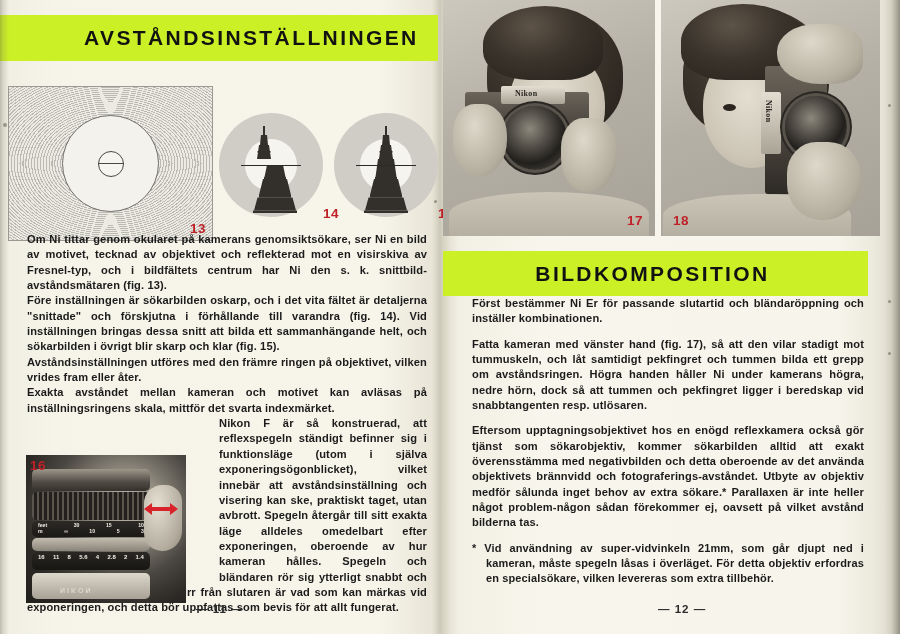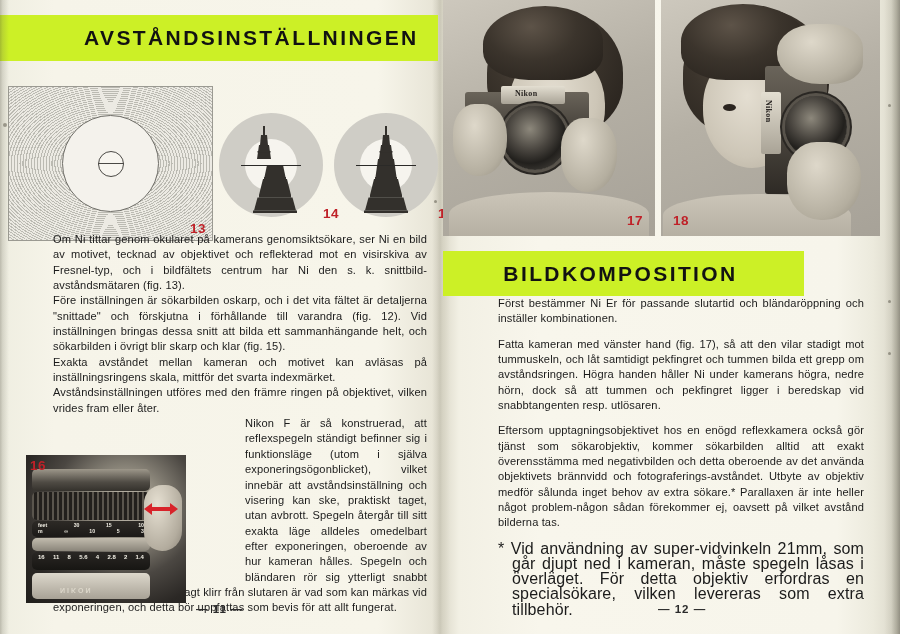--- a/index.html
+++ b/index.html
@@ -24,36 +24,36 @@
       rgba(150,146,126,.10) 62%,rgba(0,0,0,0));}
   .speck{position:absolute;border-radius:50%;background:#5d5a4c;opacity:.55;}
 
   
   .band{position:absolute;display:flex;align-items:center;margin-top:15px;}
   .band .band-title{
       font-weight:bold;font-size:21px;letter-spacing:2.4px;color:#121212;
       font-family:"Liberation Sans", sans-serif;white-space:nowrap;}
   #band-left{left:0;top:0;width:438px;height:46px;justify-content:flex-start;}
   #band-left .band-title{margin-left:84px;}
-  #band-right{left:443px;top:236px;width:361px;height:45px;justify-content:center;}
+  #band-right{left:443px;top:236px;width:425px;height:45px;justify-content:center;}
   #band-right .band-title{margin-left:-6px;}
 
   
   .col{position:absolute;}
   .bodytext{
       font-size:11.1px;line-height:15.35px;color:#1b1b1b;
-      text-align:justify;font-weight:normal;letter-spacing:.12px;
-      font-family:"Liberation Sans", sans-serif;margin-left:26px;}
+      text-align:justify;font-weight:bold;letter-spacing:.12px;
+      font-family:"Liberation Sans", sans-serif;}
   .bodytext p{margin:0;}
   #left-col{left:27px;top:232px;width:400px;}
   #left-col .wrapfig{float:left;width:180px;height:160px;margin:4px 12px 4px 0;}
   #right-col{left:472px;top:296px;width:392px;}
   #right-col .bodytext p{margin-bottom:10px;}
   #right-col .bodytext p:last-child{margin-bottom:0;}
-  .footnote{font-size:16px;line-height:15.2px;padding-left:14px;text-indent:-14px;}
+  .footnote{font-size:11px;line-height:15.2px;padding-left:14px;text-indent:-14px;}
 
   
   .fig{position:absolute;}
   .fignum{position:absolute;color:#bf2128;font-weight:bold;font-size:13.5px;
       font-family:"Liberation Sans", sans-serif;letter-spacing:.5px;}
 
   
   #fig13{left:8px;top:47px;width:205px;height:155px;background:#e3e1da;
       border:1px solid #9b9a92;box-sizing:border-box;overflow:hidden;margin-top:39px;}
   #fig13 .rings{position:absolute;left:-18%;top:-14%;width:136%;height:128%;
@@ -203,23 +203,23 @@
         <path d="M30 97.6 h44 v2.4 h-44 z"></path>
       </g>
     </svg>
     <div class="hline"></div>
     <span class="fignum" style="right:-16px;bottom:-4px;">15</span>
   </div>
 
   <div class="col" id="left-col">
     <div class="bodytext">
       <p>Om Ni tittar genom okularet på kamerans genomsiktsökare, ser Ni en bild av motivet, tecknad av objektivet och reflekterad mot en visirskiva av Fresnel-typ, och i bildfältets centrum har Ni den s. k. snittbild-avståndsmätaren (fig. 13).</p>
-      <p>Före inställningen är sökarbilden oskarp, och i det vita fältet är detaljerna "snittade" och förskjutna i förhållande till varandra (fig. 12). Vid inställningen bringas dessa snitt att bilda ett sammanhängande helt, och sökarbilden i övrigt blir skarp och klar (fig. 15).</p>
+      <p>Före inställningen är sökarbilden oskarp, och i det vita fältet är detaljerna "snittade" och förskjutna i förhållande till varandra (fig. 14). Vid inställningen bringas dessa snitt att bilda ett sammanhängande helt, och sökarbilden i övrigt blir skarp och klar (fig. 15).</p>
+      <p>Avståndsinställningen utföres med den främre ringen på objektivet, vilken vrides fram eller åter.</p>
       <p>Exakta avståndet mellan kameran och motivet kan avläsas på inställningsringens skala, mittför det svarta indexmärket.</p>
-      <p>Avståndsinställningen utföres med den främre ringen på objektivet, vilken vrides fram eller åter.</p>
       <div class="wrapfig"></div>
       <p>Nikon F är så konstruerad, att reflexspegeln ständigt befinner sig i funktionsläge (utom i själva exponeringsögonblicket), vilket innebär att avståndsinställning och visering kan ske, praktiskt taget, utan avbrott. Spegeln återgår till sitt exakta läge alldeles omedelbart efter exponeringen, oberoende av hur kameran hålles. Spegeln och bländaren rör sig ytterligt snabbt och nästan ljudlöst ; ett svagt klirr från slutaren är vad som kan märkas vid exponeringen, och detta bör uppfattas som bevis för att allt fungerat.</p>
     </div>
   </div>
 
   <div class="fig" id="fig16">
     <div class="bg"></div>
     <div class="barrel b1"></div>
     <div class="barrel b2"></div>
     <div class="barrel b3"></div>

